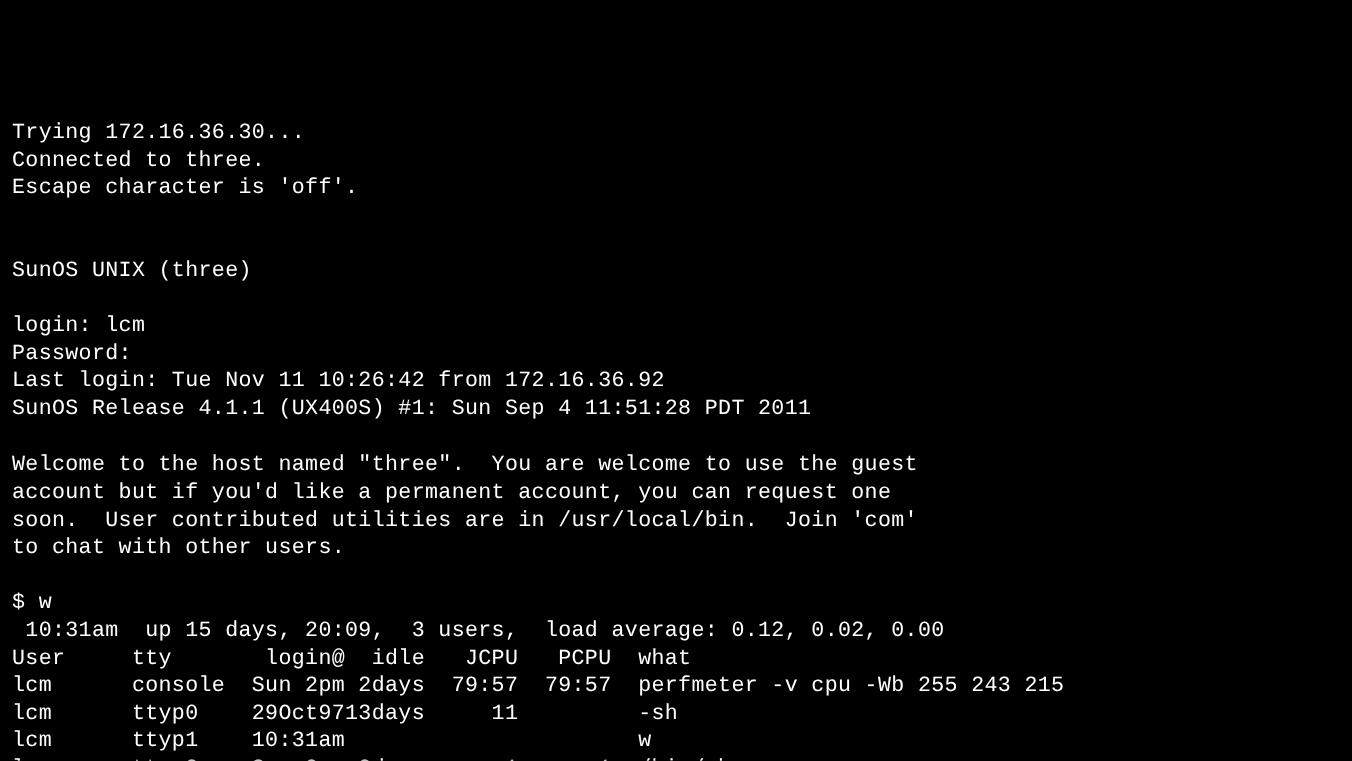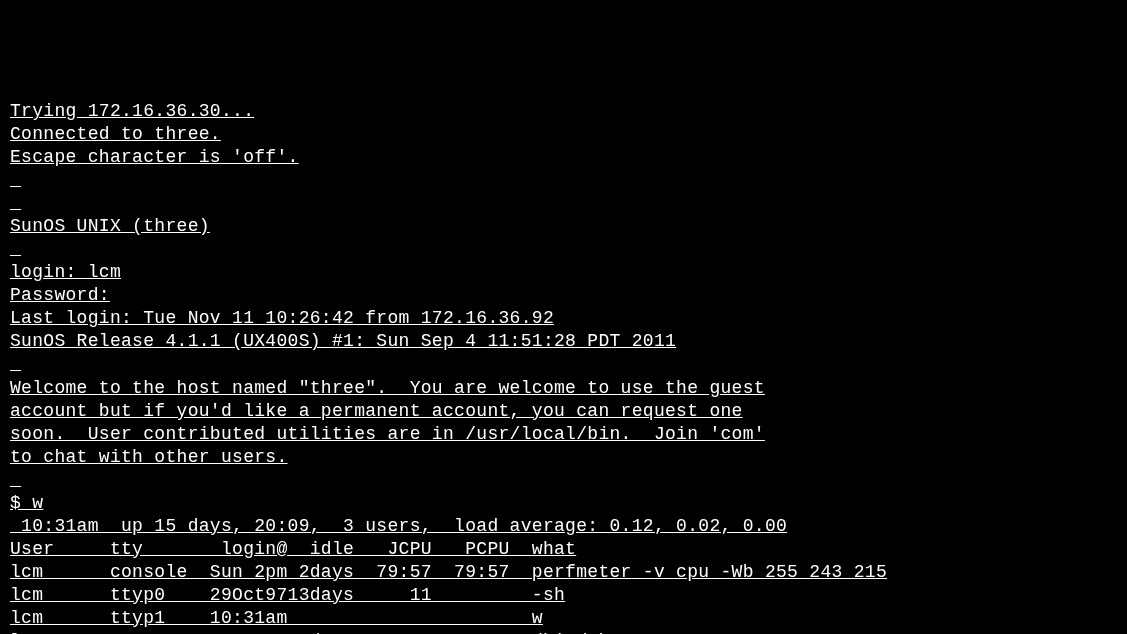--- a/index.html
+++ b/index.html
@@ -15,21 +15,20 @@
       line-height: 1.28;
       padding: 8px 10px;
       width: 1127px;
       height: 634px;
       overflow: hidden;
       white-space: pre;
       letter-spacing: 0.3px;
     }
     .terminal-line {
       white-space: pre;
-      text-decoration: underline;
     }
   </style>
 </head>
 <body>
 
 
 
 <div><div class="terminal-line">Trying 172.16.36.30...</div><div class="terminal-line">Connected to three.</div><div class="terminal-line">Escape character is 'off'.</div><div class="terminal-line"> </div><div class="terminal-line"> </div><div class="terminal-line">SunOS UNIX (three)</div><div class="terminal-line"> </div><div class="terminal-line">login: lcm</div><div class="terminal-line">Password:</div><div class="terminal-line">Last login: Tue Nov 11 10:26:42 from 172.16.36.92</div><div class="terminal-line">SunOS Release 4.1.1 (UX400S) #1: Sun Sep 4 11:51:28 PDT 2011</div><div class="terminal-line"> </div><div class="terminal-line">Welcome to the host named "three".  You are welcome to use the guest</div><div class="terminal-line">account but if you'd like a permanent account, you can request one</div><div class="terminal-line">soon.  User contributed utilities are in /usr/local/bin.  Join 'com'</div><div class="terminal-line">to chat with other users.</div><div class="terminal-line"> </div><div class="terminal-line">$ w</div><div class="terminal-line"> 10:31am  up 15 days, 20:09,  3 users,  load average: 0.12, 0.02, 0.00</div><div class="terminal-line">User     tty       login@  idle   JCPU   PCPU  what</div><div class="terminal-line">lcm      console  Sun 2pm 2days  79:57  79:57  perfmeter -v cpu -Wb 255 243 215</div><div class="terminal-line">lcm      ttyp0    29Oct9713days     11         -sh</div><div class="terminal-line">lcm      ttyp1    10:31am                      w</div><div class="terminal-line">lcm      ttyp2    Sun 2pm 2days      1      1  /bin/sh</div></div>
 
 

